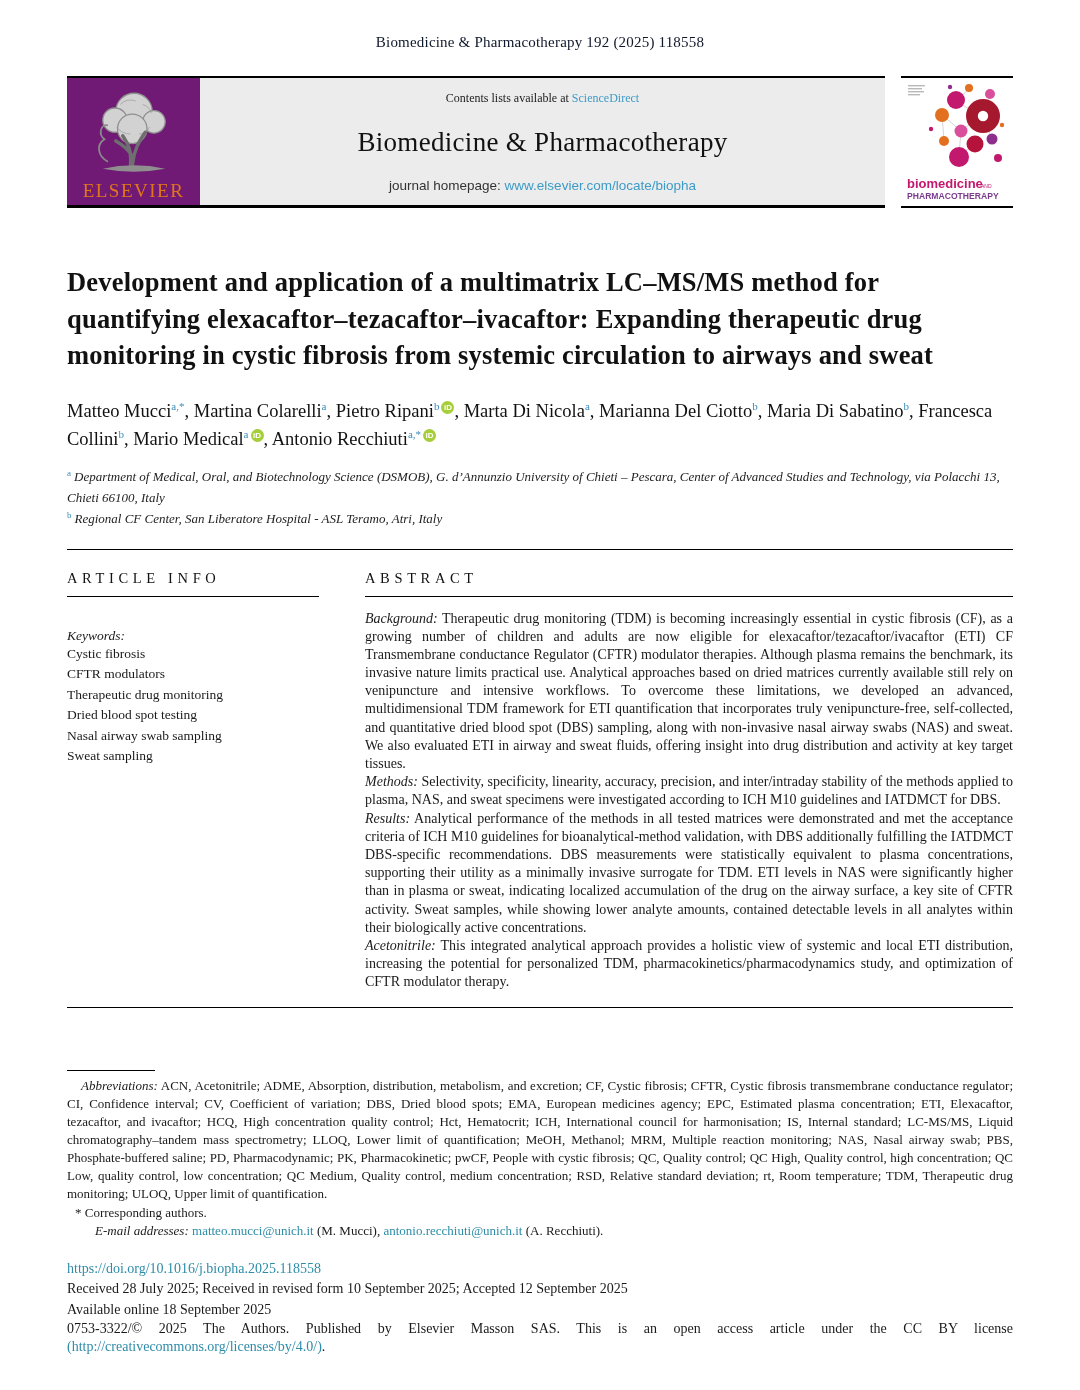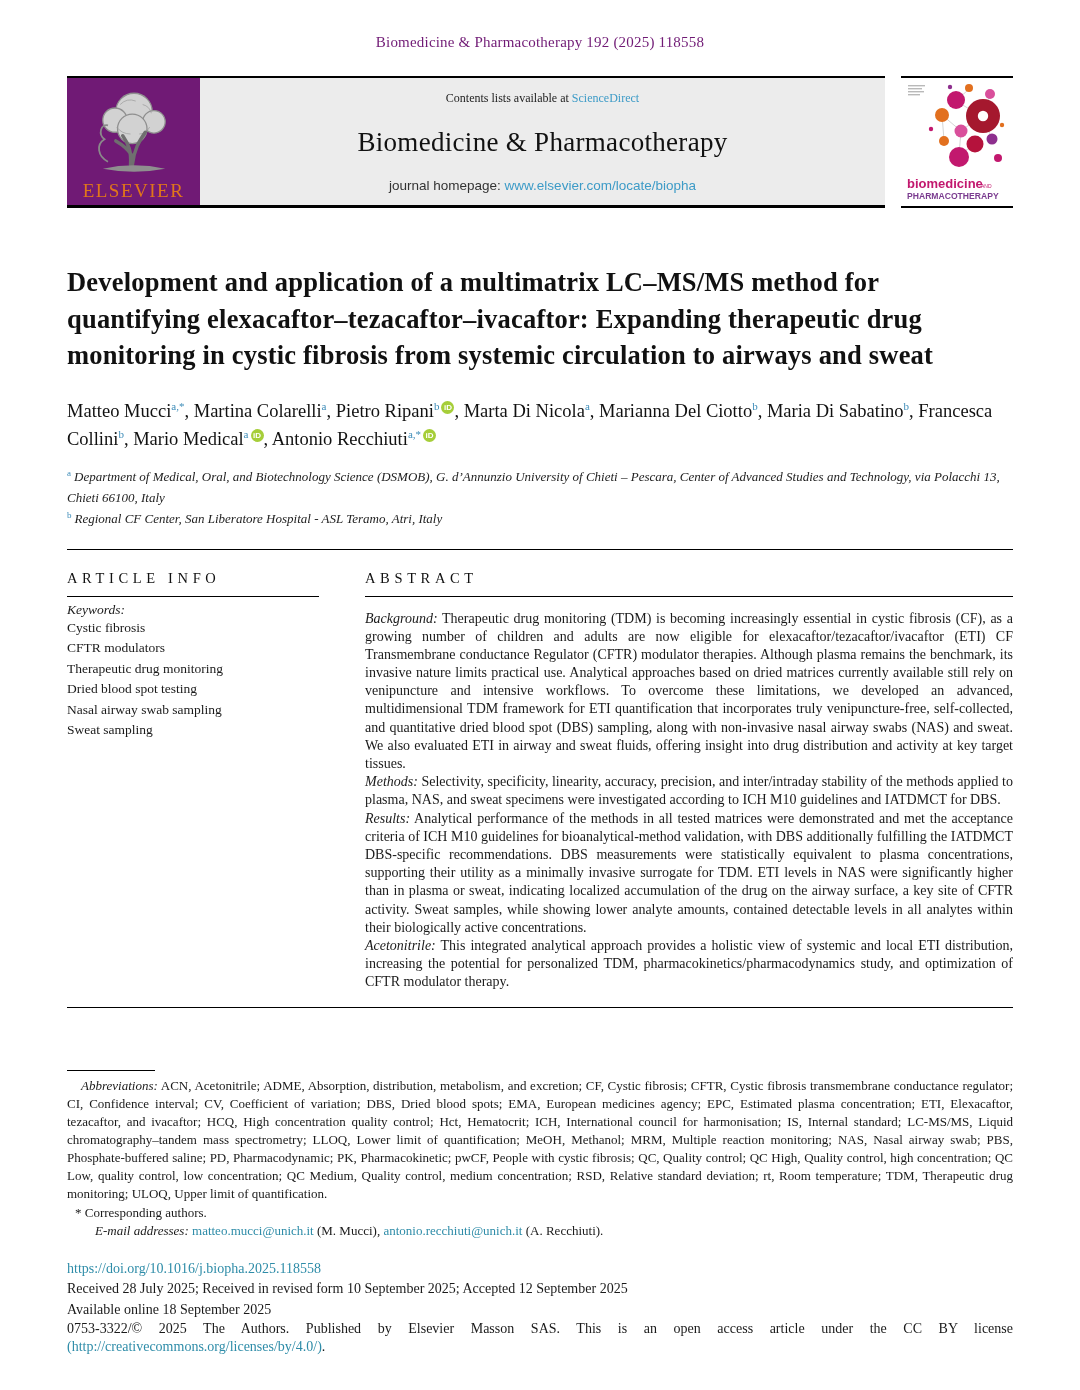--- a/index.html
+++ b/index.html
@@ -1,21 +1,21 @@
 <!DOCTYPE html>
 <html><head>
 <meta charset="utf-8">
 <style>
   * { margin:0; padding:0; box-sizing:border-box; }
   html,body { background:#ffffff; }
   body { font-family:"Liberation Serif","DejaVu Serif",serif; color:#1a1a1a; }
   .page { width:1080px; height:1390px; margin:0 auto; padding:0 67px; position:relative; overflow:hidden; background:#fff; }
 
   
-  .journal-ref { text-align:center; padding-top:34px; font-size:15px; color:#701a75; letter-spacing:.2px; }
+  .journal-ref { text-align:center; padding-top:34px; font-size:15px; color:#0f172a; letter-spacing:.2px; }
 
   
   .banner-row { display:flex; margin-top:25px; align-items:stretch; }
   .banner-left { display:flex; flex:1; border-top:2px solid #000; border-bottom:3px solid #000; }
   .logo-cell { width:133px; background:#701a75; padding-top:6px; text-align:center; }
   .logo-cell svg { display:block; margin:0 auto; }
   .elsevier-word { font-family:"Liberation Serif",serif; color:#e0761a; font-size:19px; letter-spacing:1.5px; margin-top:-4px; }
   .banner-cell { flex:1; background:#ececec; display:flex; flex-direction:column; justify-content:space-between; padding:13px 10px 12px; text-align:center; }
   .contents-line { font-size:12px; color:#222; }
   .link-blue { color:#3d9bc7; text-decoration:none; }
@@ -31,21 +31,21 @@
   .orcid { display:inline-block; width:13px; height:13px; border-radius:50%; background:#a6ce39; color:#fff; font-family:"Liberation Sans",sans-serif; font-size:8px; font-weight:bold; text-align:center; line-height:13px; vertical-align:super; margin-left:2px; }
   .affiliations { margin-top:12px; font-size:13px; font-style:italic; line-height:1.6; color:#222; }
   .affiliations sup { font-size:9px; color:#3d8cb8; font-style:normal; margin-right:3px; }
 
   
   .columns-wrap { margin-top:18px; border-top:1.5px solid #000; border-bottom:1.5px solid #000; display:flex; padding-bottom:16px; }
   .col-left { width:252px; margin-right:46px; flex:none; }
   .col-right { flex:1; }
   .col-heading { font-size:14.5px; letter-spacing:.32em; padding-top:20px; padding-bottom:9px; color:#111; }
   .col-rule { border-top:1.5px solid #000; }
-  .keywords-label { margin-top:5px; font-style:italic; font-size:13.5px; }
+  .keywords-label { margin-top:31px; font-style:italic; font-size:13.5px; }
   .keyword-item { font-size:13.5px; line-height:1.52; }
   .abstract-body { margin-top:13px; font-size:14px; line-height:1.3; text-align:justify; }
   .abstract-body p { margin:0; }
   .para-label { font-style:italic; }
 
   
   .footnote-block { margin-top:62px; }
   .footnote-rule { width:88px; border-top:1.2px solid #000; margin-bottom:6px; }
   .abbrev { font-size:13px; line-height:1.38; text-align:justify; color:#1a1a1a; }
   .abbrev .indent { display:inline-block; width:14px; }

